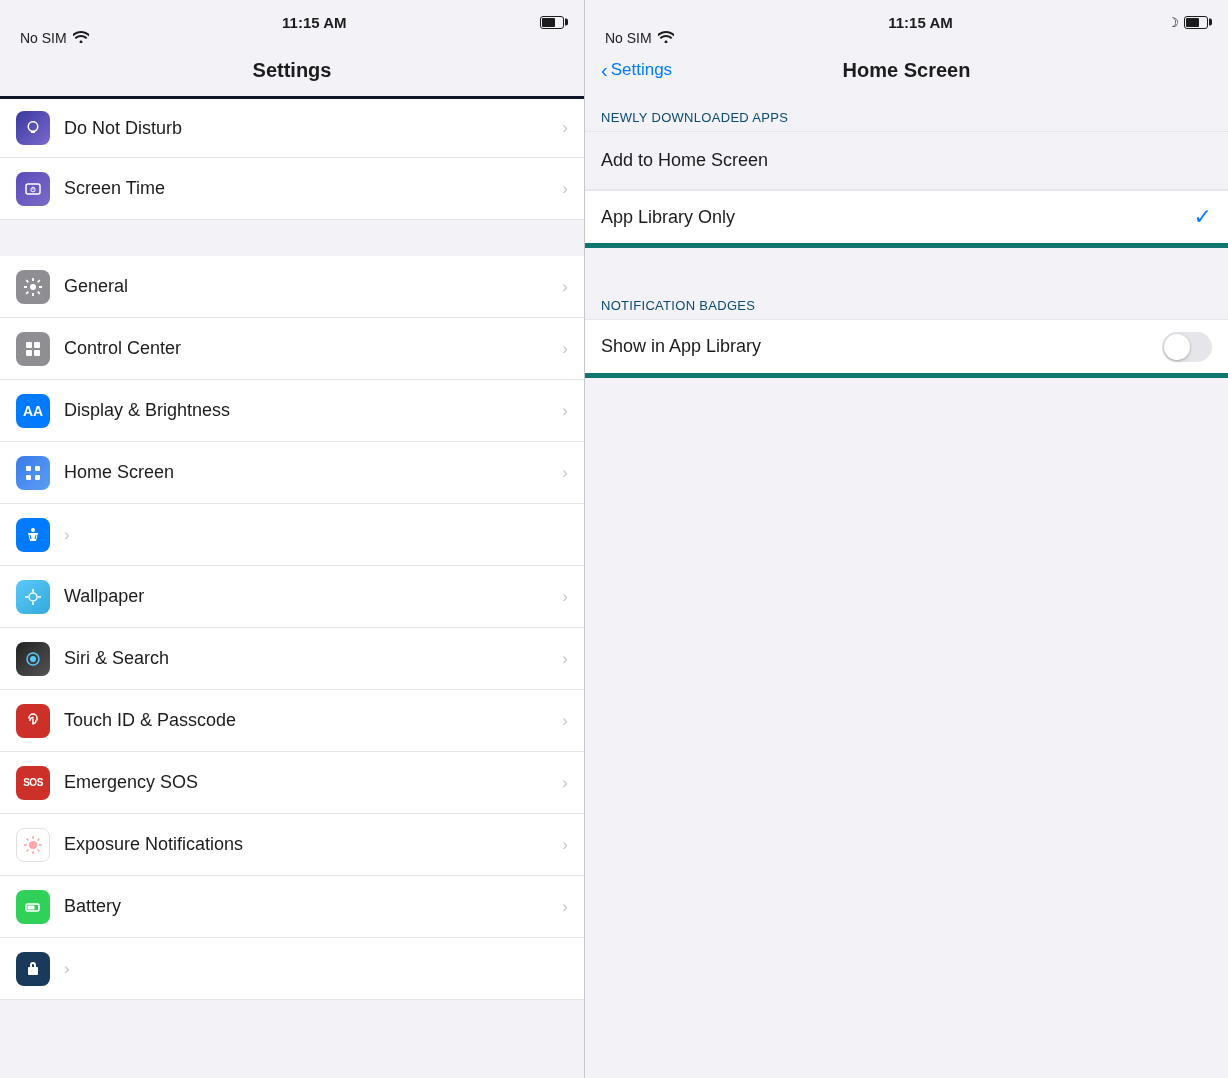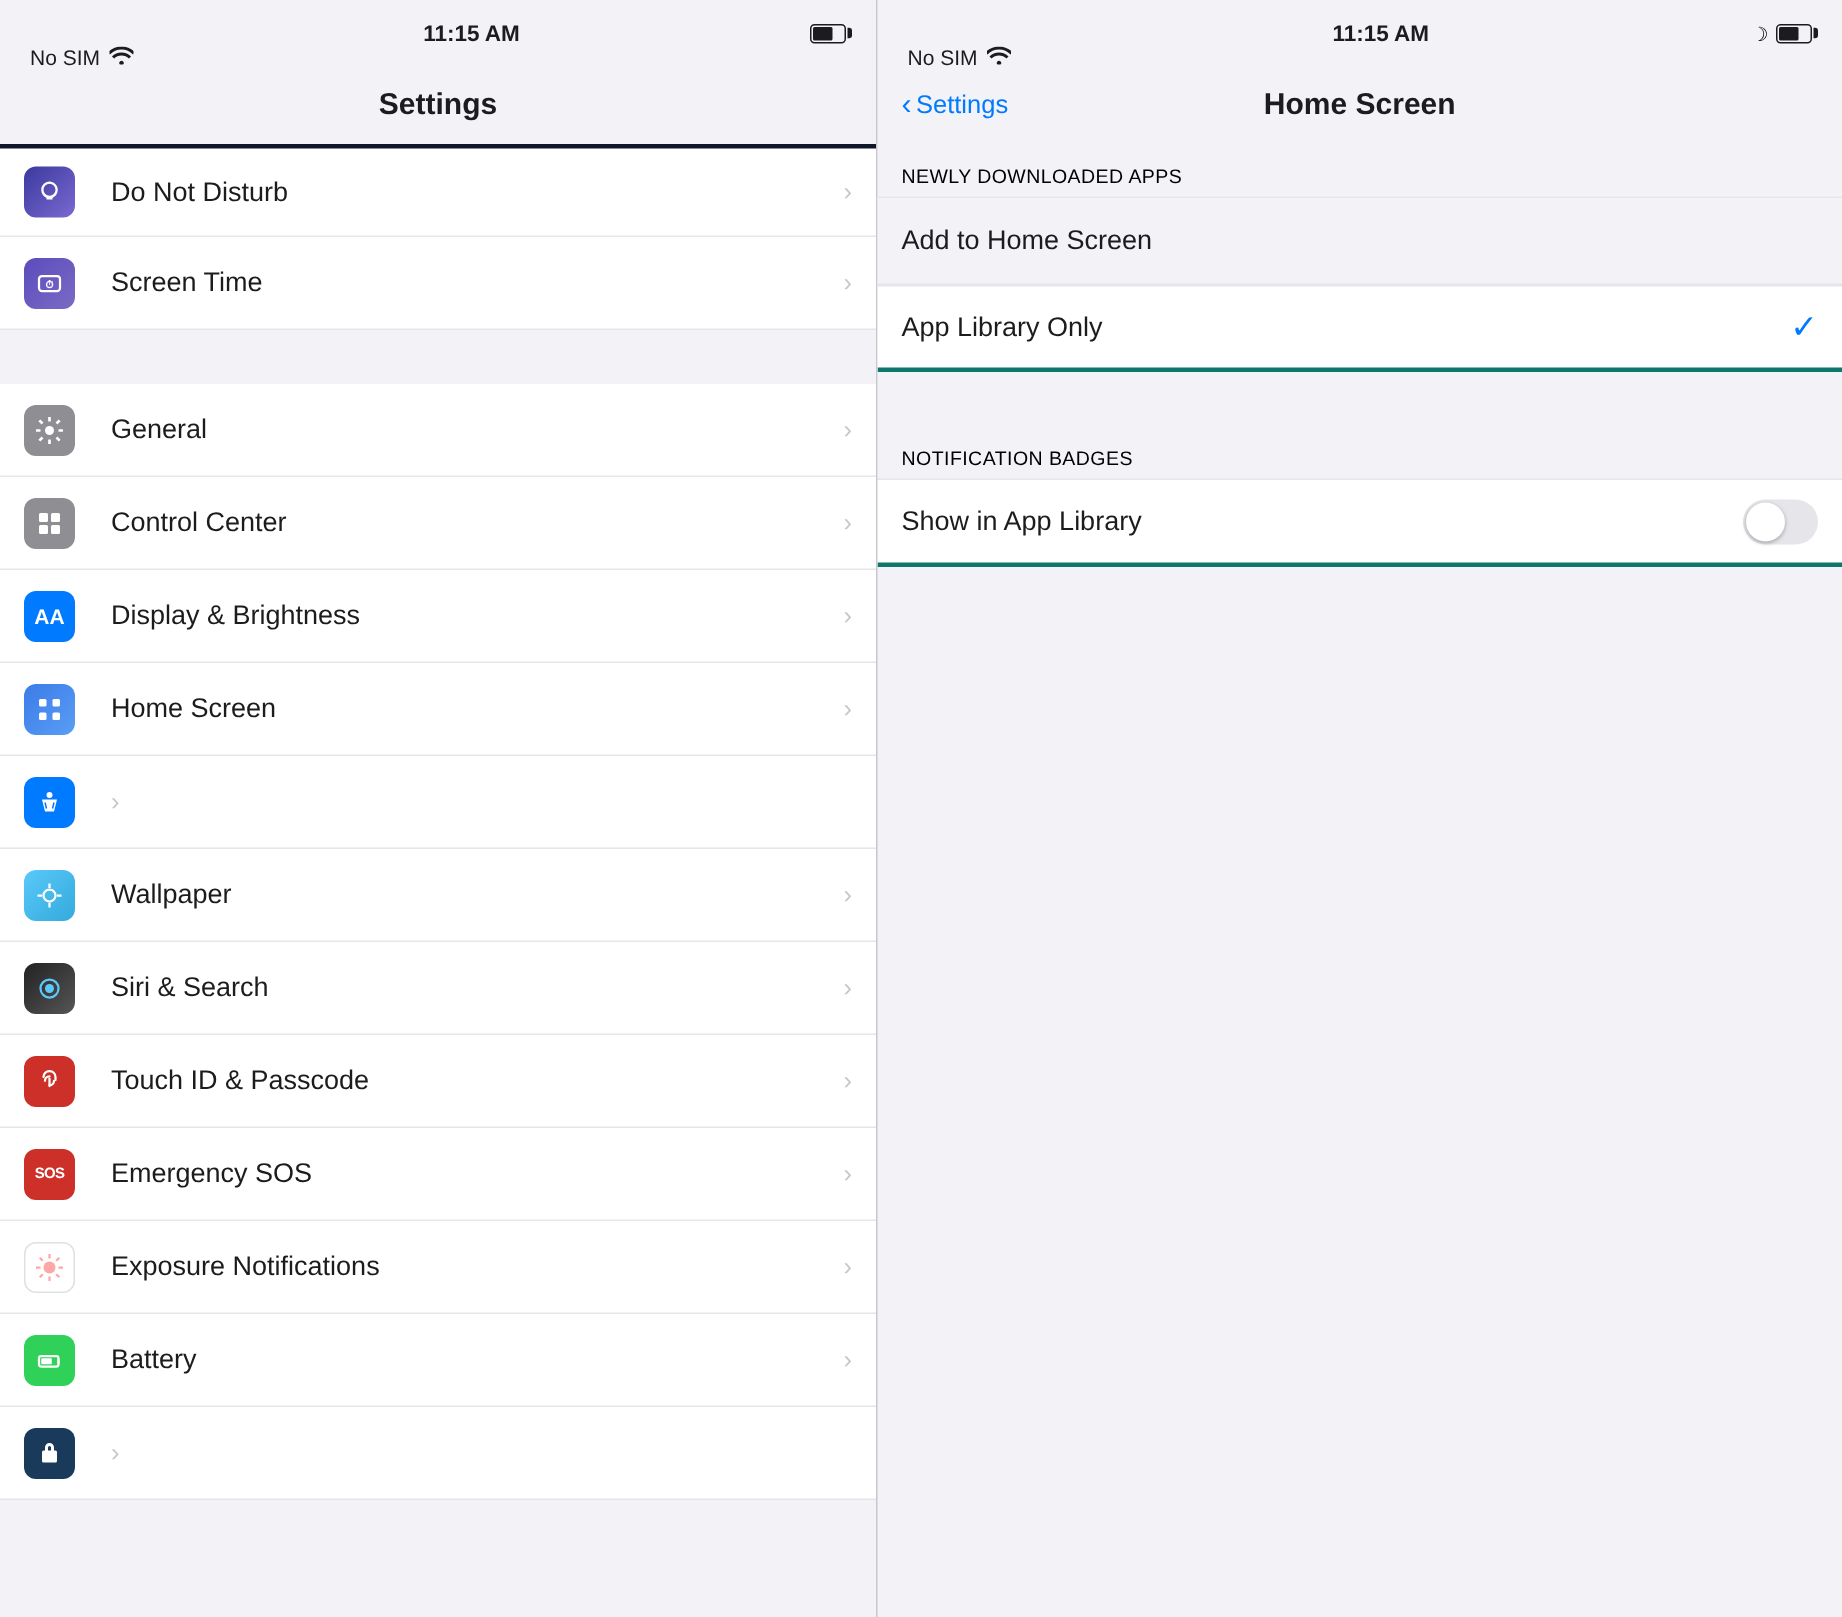--- a/index.html
+++ b/index.html
@@ -142,21 +142,21 @@
       background: #ffffff;
     }
     .settings-item:first-child {
       border-top: 3px solid #0f172a;
     }
 
     .settings-icon {
       width: 34px;
       height: 34px;
       border-radius: 8px;
-      margin-right: 24px;
+      margin-right: 14px;
       display: flex;
       align-items: center;
       justify-content: center;
       font-size: 18px;
       flex-shrink: 0;
       color: white;
     }
 
     .settings-label {
       flex: 1;
@@ -172,33 +172,33 @@
     .section-gap {
       height: 36px;
       background: #f2f2f7;
     }
 
     
     .section-header {
       padding: 14px 1px 6px 16px;
       font-size: 13px;
       font-weight: 400;
-      color: #000000;
+      color: #0c4a6e;
       letter-spacing: 0.3px;
       background: #f2f2f7;
       text-transform: uppercase;
     }
 
     .option-item {
       display: flex;
       align-items: center;
       background: #ffffff;
       padding: 0 16px;
       height: 58px;
-      border-bottom: 3px solid #0f766e;
+      border-bottom: 5px solid #0f766e;
       cursor: pointer;
     }
     .option-item:first-child {
       border-top: none;
     }
 
     .option-label {
       flex: 1;
       font-size: 18px;
       color: #1c1c1e;

